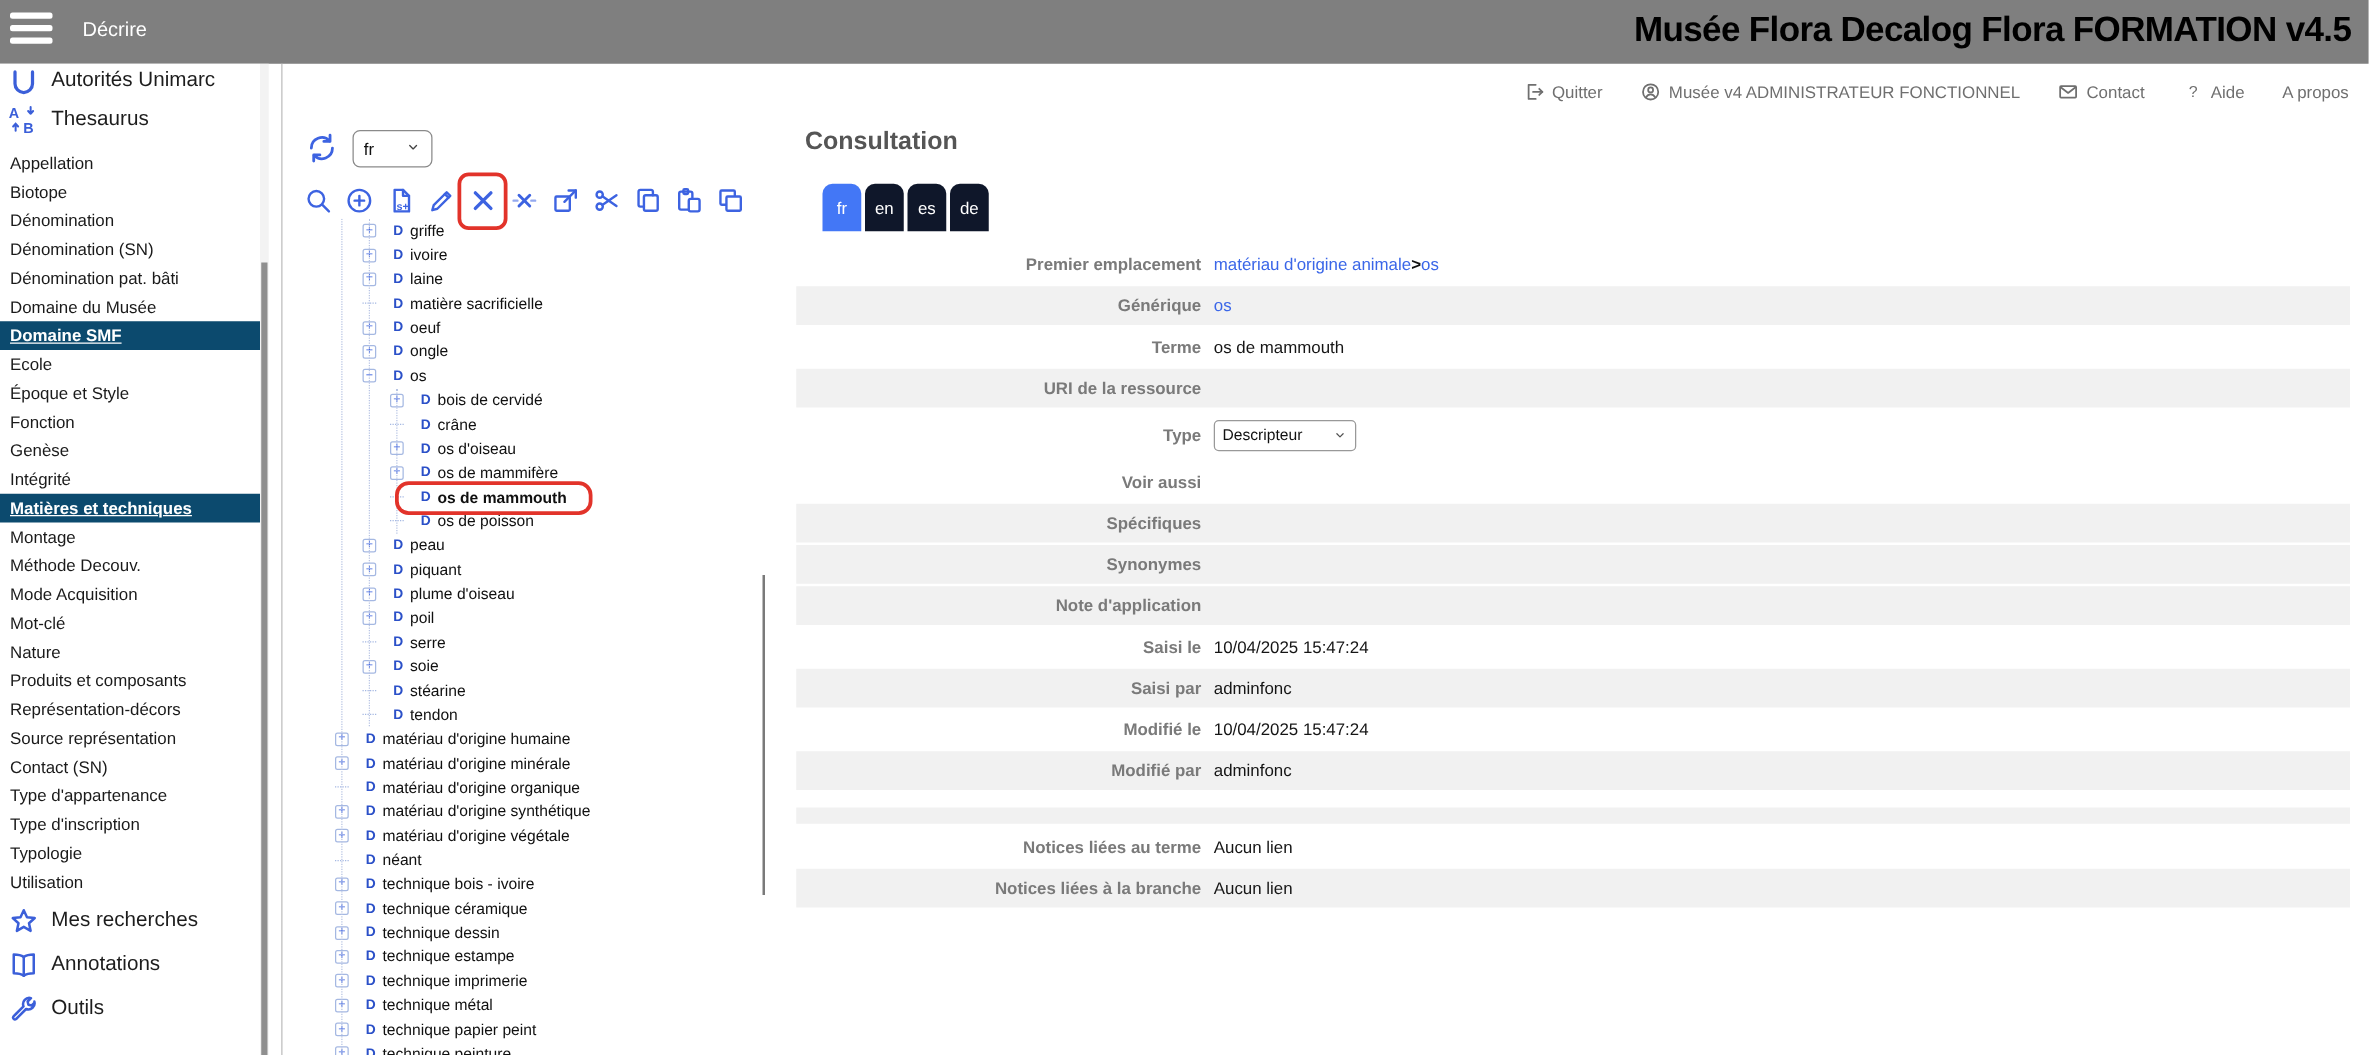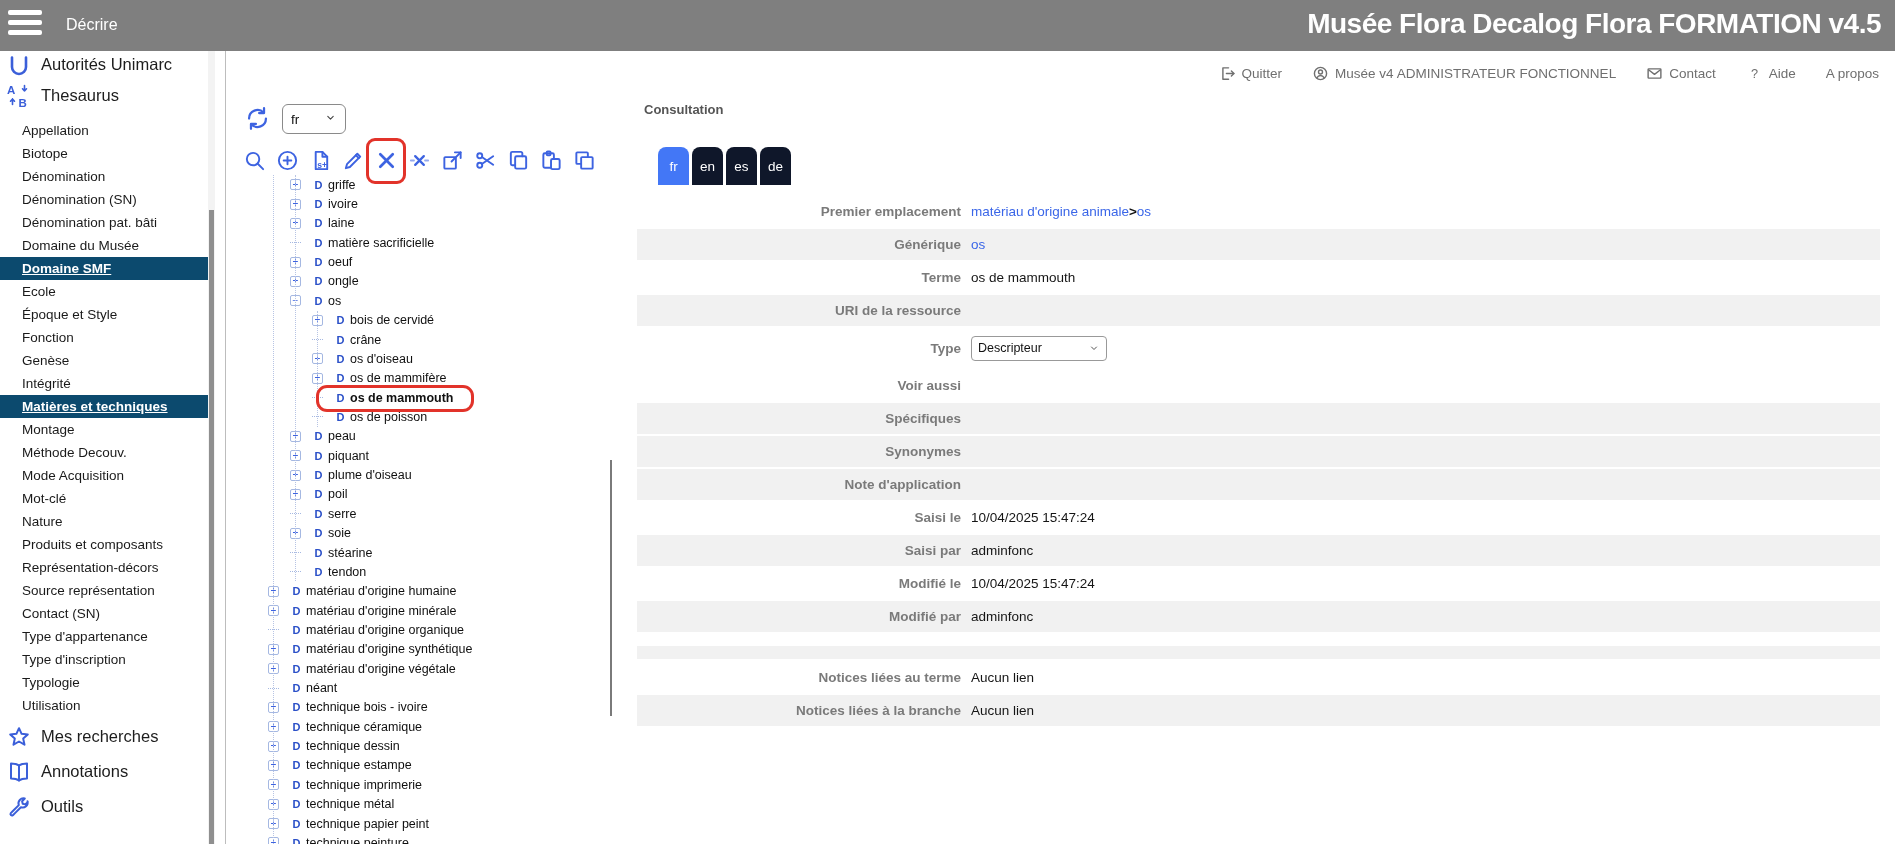--- a/index.html
+++ b/index.html
@@ -4,34 +4,34 @@
 <style>
   * { margin:0; padding:0; box-sizing:border-box; }
   html,body { width:1895px; height:844px; background:#fff; overflow:hidden;
     font-family:"Liberation Sans", sans-serif; position:relative; }
 
   
   .topbar { position:absolute; left:0; top:0; width:1895px; height:51px; background:#7f7f7f; }
   .hamburger { position:absolute; left:8px; top:10px; width:36px; height:31px; cursor:pointer; }
   .hamburger span { display:block; width:34px; height:5px; background:#fff; border-radius:2px; margin-bottom:5px; }
   .section-label { position:absolute; left:66px; top:0; height:51px; line-height:49px; color:#fff; font-size:16px; }
-  .app-title { position:absolute; right:14px; top:0; height:51px; line-height:48px; color:#ffffff; font-size:28px; font-weight:bold; letter-spacing:-.5px; }
+  .app-title { position:absolute; right:14px; top:0; height:51px; line-height:48px; color:#000000; font-size:28px; font-weight:bold; letter-spacing:-.5px; }
 
   
   .userbar { position:absolute; top:56px; right:16px; height:34px; display:flex; align-items:center; gap:30px; color:#6f6f6f; font-size:13.5px; }
   .ubar-link { display:flex; align-items:center; gap:6px; cursor:pointer; white-space:nowrap; }
   .ubar-link svg { flex:none; }
 
   
   .sidebar { position:absolute; left:0; top:51px; width:208px; bottom:0; background:#fff; overflow:hidden; }
   .side-section { display:flex; align-items:center; gap:10px; padding-left:7px; font-size:16.5px; color:#1d1d1d; cursor:pointer; }
   .side-section .sicon { color:#3b5fd9; width:24px; height:24px; flex:none; }
   .s1 { height:27px; } .s2 { height:34px; }
   .side-items { margin-top:7px; }
-  .side-item { height:23px; line-height:23px; padding-left:22px; font-size:13.5px; color:#1a1a1a; cursor:pointer; white-space:nowrap; }
+  .side-item { height:23px; line-height:23px; padding-left:8px; font-size:13.5px; color:#1a1a1a; cursor:pointer; white-space:nowrap; }
   .side-item.selected { background:#0c4a6e; color:#fff; font-weight:bold;text-decoration:underline; }
   .side-tools { margin-top:2px; }
   .side-tool { height:35px; display:flex; align-items:center; gap:10px; padding-left:7px; font-size:16.5px; color:#1d1d1d; cursor:pointer; }
   .side-tool .sicon { color:#3b5fd9; width:24px; height:24px; flex:none; }
   .side-scroll-track { position:absolute; left:208px; top:51px; width:7px; bottom:0; background:#f3f3f3; }
   .side-scroll-thumb { position:absolute; left:209px; top:210px; width:5px; height:634px; background:#8f8f8f; cursor:pointer; }
   .panel-divider { position:absolute; left:225px; top:51px; bottom:0; width:1px; background:#bdbdbd; }
 
   
   .tree-panel { position:absolute; left:226px; top:51px; width:392px; bottom:0; }
@@ -50,34 +50,34 @@
     display:flex; align-items:center; justify-content:center; font-size:10px; line-height:1; flex:none; cursor:pointer; }
   .leafline { width:11px; height:1px; border-top:1px dotted #a5b8e2; flex:none; }
   .dmark { width:13px; margin-left:11px; font-weight:bold; color:#2b50c8; font-size:11px; text-align:center; flex:none; }
   .tlabel { margin-left:3px; color:#101010; cursor:pointer; }
   .trow.bold .tlabel { font-weight:bold; }
   .ring-node { position:absolute; left:90px; top:210px; width:158px; height:27px; border:3px solid #e2332a; border-radius:11px; }
   .tree-scroll { position:absolute; left:384px; top:409px; width:2px; height:256px; background:#7a7a7a; cursor:pointer; }
 
   
   .consult { position:absolute; left:630px; top:51px; right:0; bottom:0; }
-  .consult-title { position:absolute; left:14px; top:51px; font-size:13px; font-weight:bold; color:#555; }
+  .consult-title { position:absolute; left:14px; top:51px; font-size:20px; font-weight:bold; color:#555; }
   .tabs { position:absolute; left:28px; top:96px; display:flex; gap:3px; }
   .tab { width:31px; height:38px; border-radius:8px 8px 0 0; background:#0f172a; color:#fff; font-size:13.5px;
     display:flex; align-items:center; justify-content:center; cursor:pointer; }
   .tab.active { background:#4377f6; }
   .consult-rows { position:absolute; left:7px; top:145px; right:15px; }
   .crow { display:flex; align-items:center; min-height:31px; margin-bottom:2px; }
   .crow.shaded { background:#f1f1f1; }
   .crow.tall { min-height:40px; }
   .crow-label { width:334px; padding-right:10px; text-align:right; font-weight:bold; color:#7a7a7a; font-size:13.5px; flex:none; }
   .crow-value { font-size:13.5px; color:#151515; display:flex; align-items:center; }
   .vlink { color:#3a66e8; cursor:pointer; }
   .vsep { color:#111; font-weight:bold; }
-  .mini-select { width:136px; height:25px; border:1px solid #999; border-radius:4px; background:#fff; font-size:12.5px; color:#111;
+  .mini-select { width:114px; height:25px; border:1px solid #999; border-radius:4px; background:#fff; font-size:12.5px; color:#111;
     display:flex; align-items:center; justify-content:space-between; padding:0 6px; cursor:pointer; }
   .mini-select svg { color:#555; }
   .gap-strip { height:12px; }
   .shade-strip { height:13px; background:#f1f1f1; margin-bottom:3px; }
 </style>
 </head>
 <body>
 
 <div class="topbar">
   <div class="hamburger">

